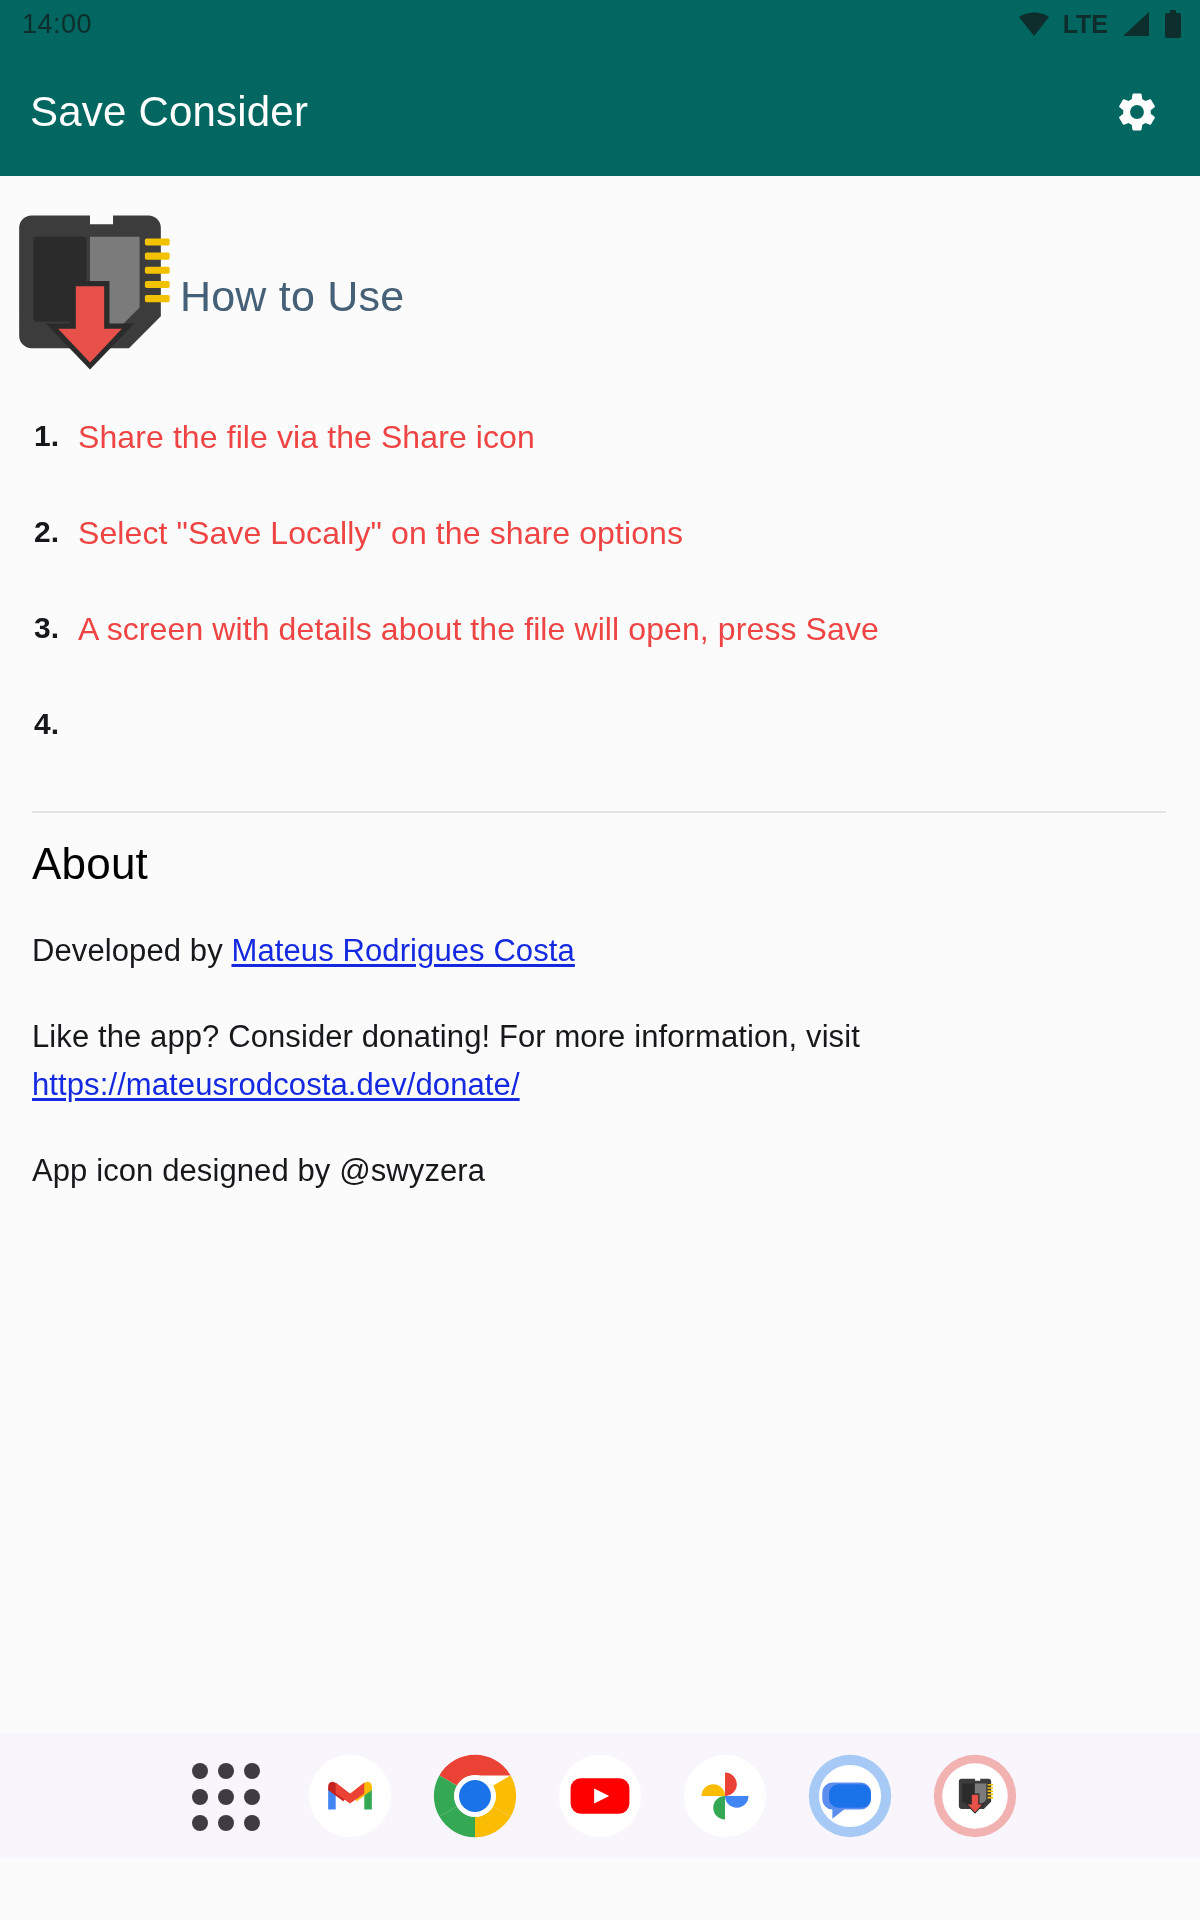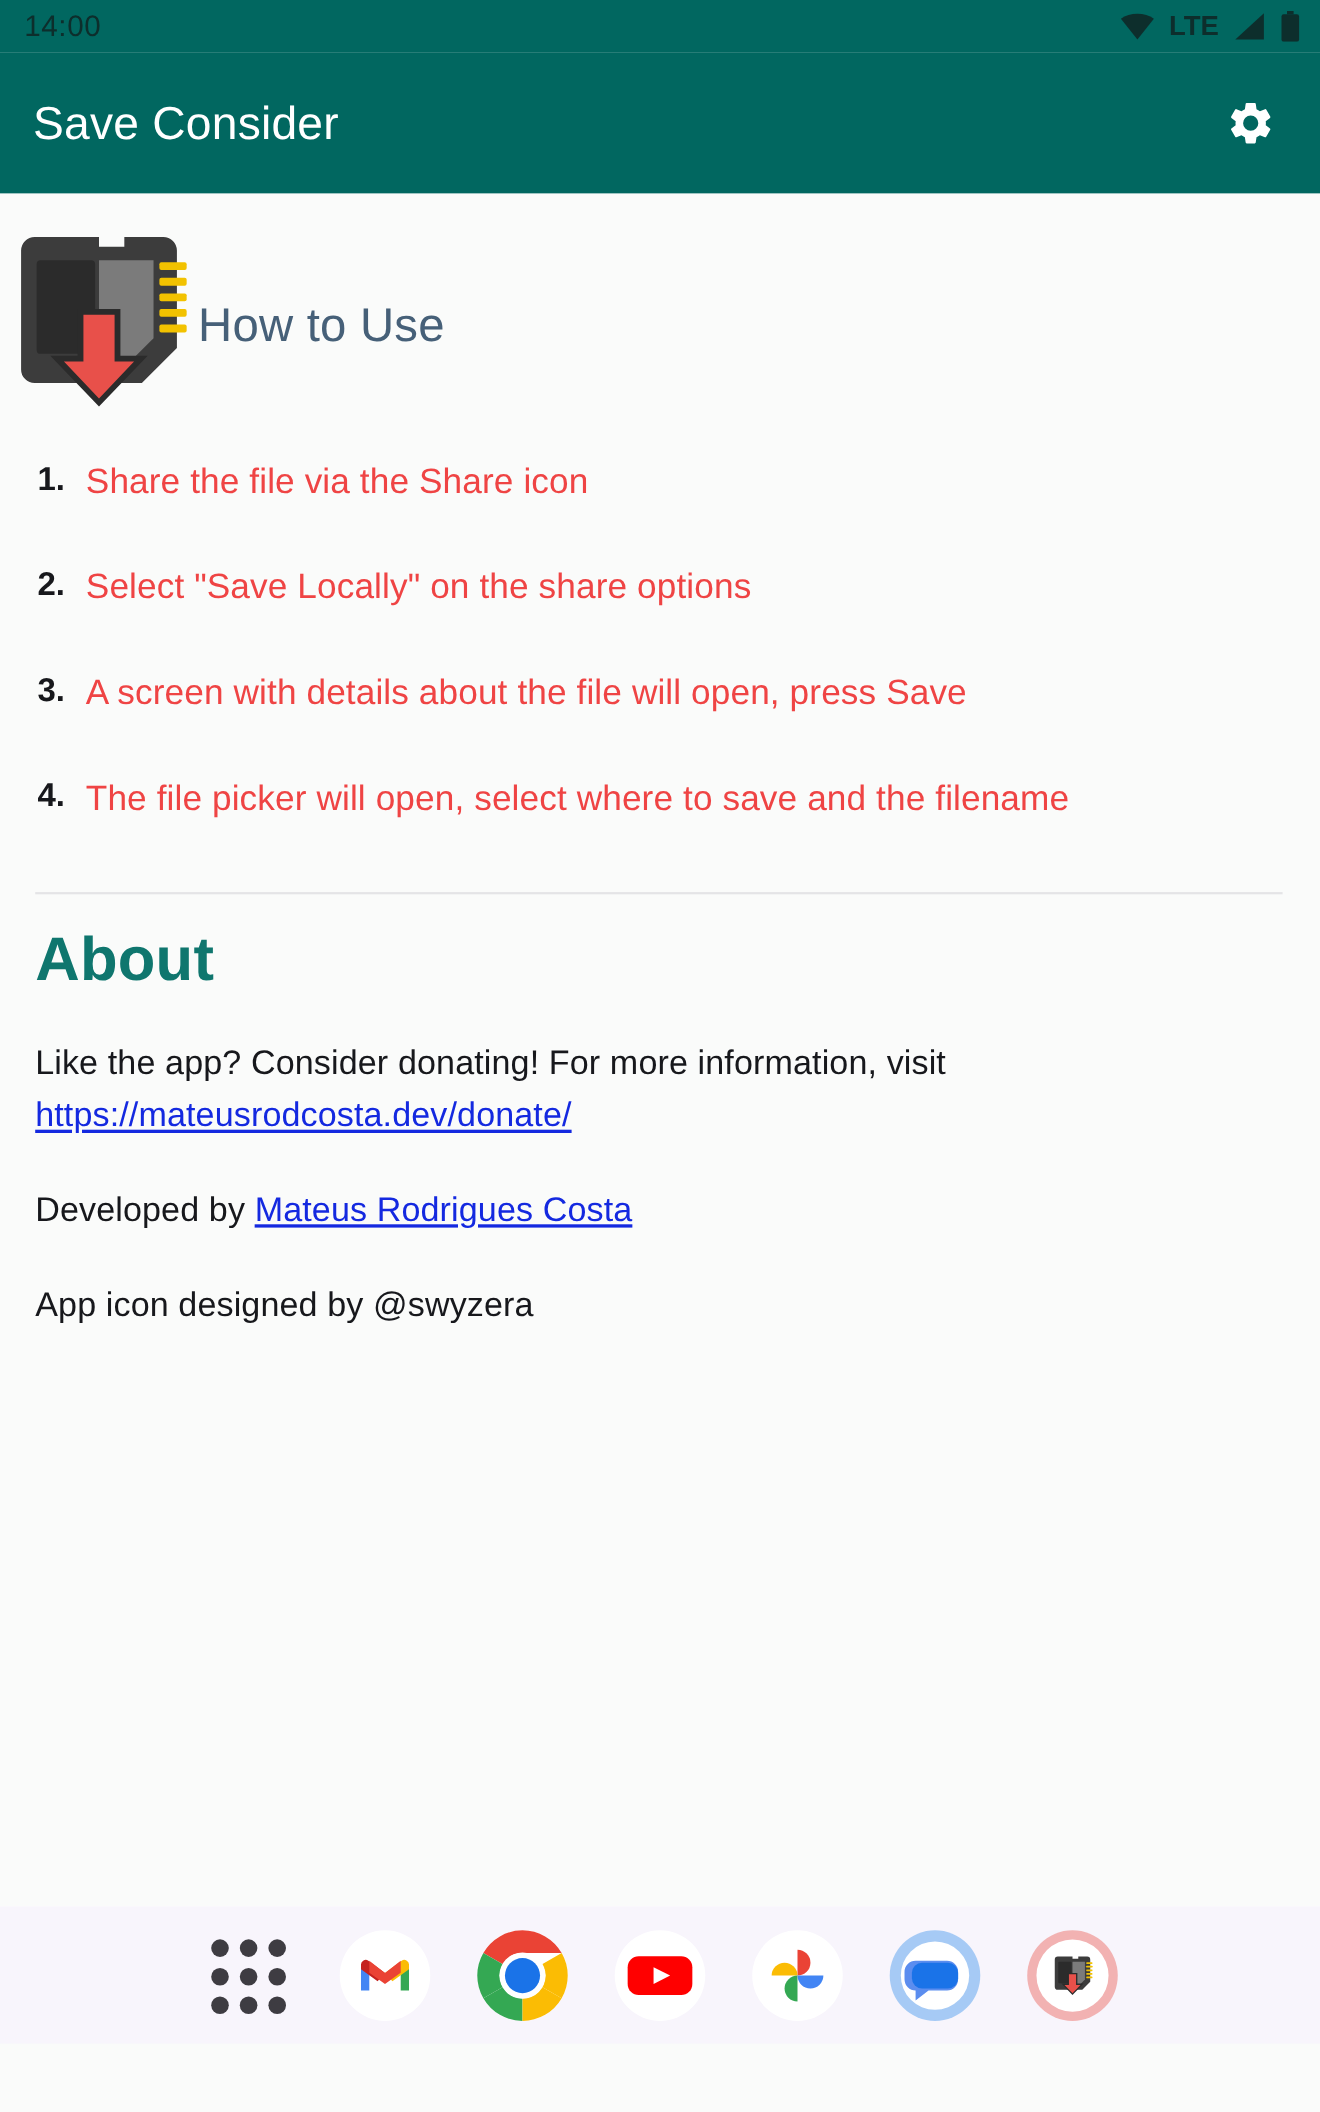--- a/index.html
+++ b/index.html
@@ -46,21 +46,21 @@
   .step {
     display:flex; align-items:flex-start;
     padding:0 34px; height:96px;
   }
   .step-num { font-size:30px; font-weight:700; color:#17181c; width:44px; flex:0 0 44px; line-height:1; }
   .step-text { font-size:32px; color:#ef4444; line-height:1; letter-spacing:.1px; }
 
   .divider { height:2px; background:#e4e4e6; margin:6px 34px 0 32px; }
 
   .about-heading {
-    font-size:56px; color:#0f766e; font-weight:700;
+    font-size:44px; color:#000000; font-weight:400;
     padding:26px 34px 0 32px; letter-spacing:.2px;
   }
 
   .about-body { padding:0 34px 0 32px; }
   .para {
     font-size:31px; color:#17181c; line-height:48px; letter-spacing:.1px;
     margin-top:38px;
   }
   .para a, .link {
     color:#1429e0; text-decoration:underline; text-underline-offset:3px;
@@ -140,33 +140,32 @@
       <div class="step">
         <span class="step-num">2.</span>
         <span class="step-text">Select "Save Locally" on the share options</span>
       </div>
       <div class="step">
         <span class="step-num">3.</span>
         <span class="step-text">A screen with details about the file will open, press Save</span>
       </div>
       <div class="step">
         <span class="step-num">4.</span>
-        <span class="step-text">The file picker will open, select where to save and the filename</span>
       </div>
     </div>
 
     <div class="divider"></div>
 
     <div class="about-heading">About</div>
 
     <div class="about-body">
 
+      <div class="para"><span>Developed by </span><a class="link" href="#">Mateus Rodrigues Costa</a></div>
+
       <div class="para"><span>Like the app? Consider donating! For more information, visit </span><a class="link" href="#">https://mateusrodcosta.dev/donate/</a></div>
-
-      <div class="para"><span>Developed by </span><a class="link" href="#">Mateus Rodrigues Costa</a></div>
 
       <div class="para">App icon designed by @swyzera</div>
 
 
     </div>
   </div>
 
   <div class="dock">
 
     <div class="dock-slot">

